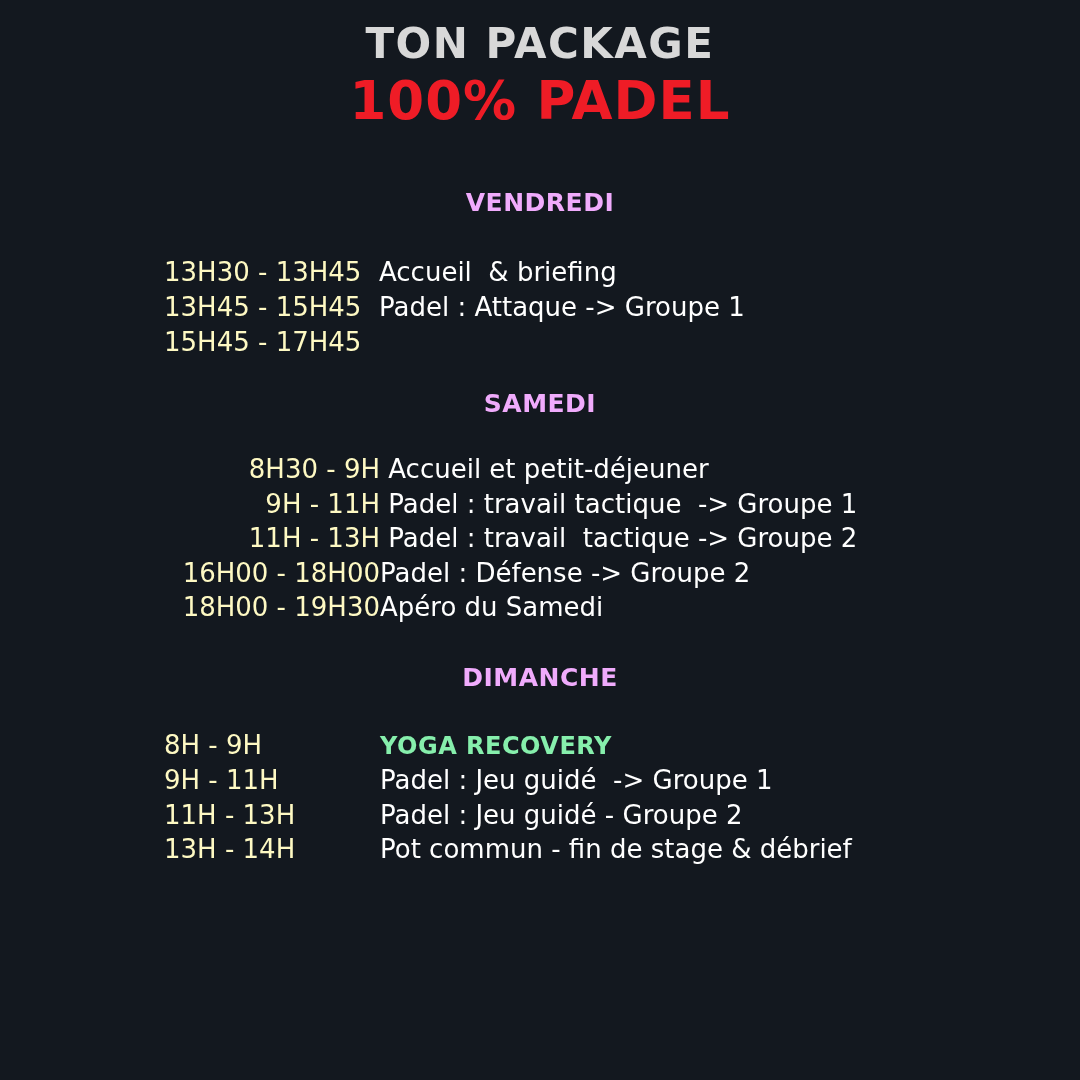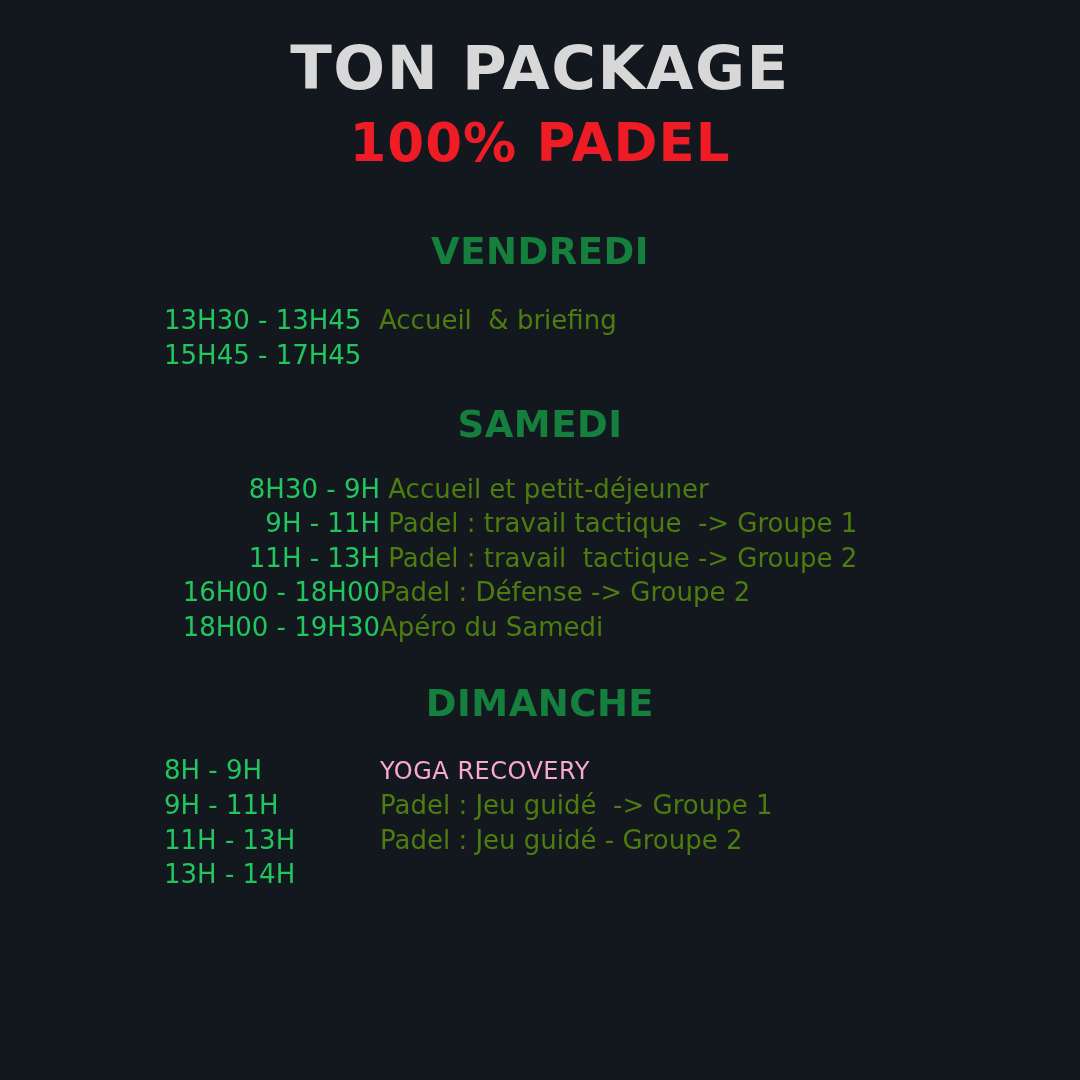--- a/index.html
+++ b/index.html
@@ -22,76 +22,76 @@
   }
 
   
   .title-block {
     text-align: center;
     padding-top: 22px;
   }
   .title-main {
     font-family: "DejaVu Sans", sans-serif;
     font-weight: bold;
-    font-size: 61px;
+    font-size: 42px;
     letter-spacing: 1.5px;
     color: #d8d8d8;
     line-height: 1.05;
-    margin: 14px;
+    margin: 0;
   }
   .title-sub {
     font-family: "DejaVu Sans", sans-serif;
     font-weight: bold;
     font-size: 53px;
     letter-spacing: 1px;
     color: #ef1c26;
     line-height: 1.1;
     margin: 6px 0 12px 0;
   }
 
   
   .day-section {
     margin: 0;
   }
   .day-heading {
     font-family: "DejaVu Sans", sans-serif;
     font-weight: bold;
-    font-size: 37px;
+    font-size: 25px;
     letter-spacing: 0.5px;
-    color: #15803d;
+    color: #f0abfc;
     text-align: center;
-    margin: 0;
+    margin: 8px;
   }
   .rows {
     margin: 0 auto;
     width: 760px;
   }
   .row {
     display: flex;
     align-items: baseline;
     font-size: 26px;
     color: #e9e9e9;
     line-height: 1.33;
     font-family: "DejaVu Sans", sans-serif;
     white-space: pre;
   }
   .row .time {
     width: 215px;
     flex: 0 0 215px;
     text-align: left;
-    color: #22c55e;
+    color: #fef9c3;
   }
   .row .label {
     flex: 1 1 auto;
     text-align: left;
-    color: #4d7c0f;
+    color: #ffffff;
   }
   .row .label.accent {
-    color: #f9a8d4;
-    font-weight: normal;
+    color: #86efac;
+    font-weight: bold;
     font-size: 24px;
     letter-spacing: 0.5px;
   }
 
   
   #section-vendredi { margin-top: 58px; }
   #section-vendredi .rows { padding-top: 30px; padding-left: 8px; }
   #section-samedi { margin-top: 30px; }
   #section-samedi .rows { padding-top: 26px; padding-left: 8px; }
   #section-samedi .row .time { width: 216px; flex: 0 0 216px; text-align: right; }
@@ -108,20 +108,24 @@
     <h1 class="title-main">TON PACKAGE</h1>
     <h2 class="title-sub">100% PADEL</h2>
   </div>
 
   <div class="day-section" id="section-vendredi">
     <div class="day-heading">VENDREDI</div>
     <div class="rows">
       <div class="row">
         <span class="time">13H30 - 13H45</span>
         <span class="label">Accueil  &amp; briefing</span>
+      </div>
+      <div class="row">
+        <span class="time">13H45 - 15H45</span>
+        <span class="label">Padel : Attaque -&gt; Groupe 1</span>
       </div>
       <div class="row">
         <span class="time">15H45 - 17H45</span>
       </div>
     </div>
   </div>
 
   <div class="day-section" id="section-samedi">
     <div class="day-heading">SAMEDI</div>
     <div class="rows">
@@ -160,17 +164,18 @@
       <div class="row">
         <span class="time">9H - 11H</span>
         <span class="label">Padel : Jeu guidé  -&gt; Groupe 1</span>
       </div>
       <div class="row">
         <span class="time">11H - 13H</span>
         <span class="label">Padel : Jeu guidé - Groupe 2</span>
       </div>
       <div class="row">
         <span class="time">13H - 14H</span>
+        <span class="label">Pot commun - fin de stage &amp; débrief</span>
       </div>
     </div>
   </div>
 
 </div>
 
 </body></html>

